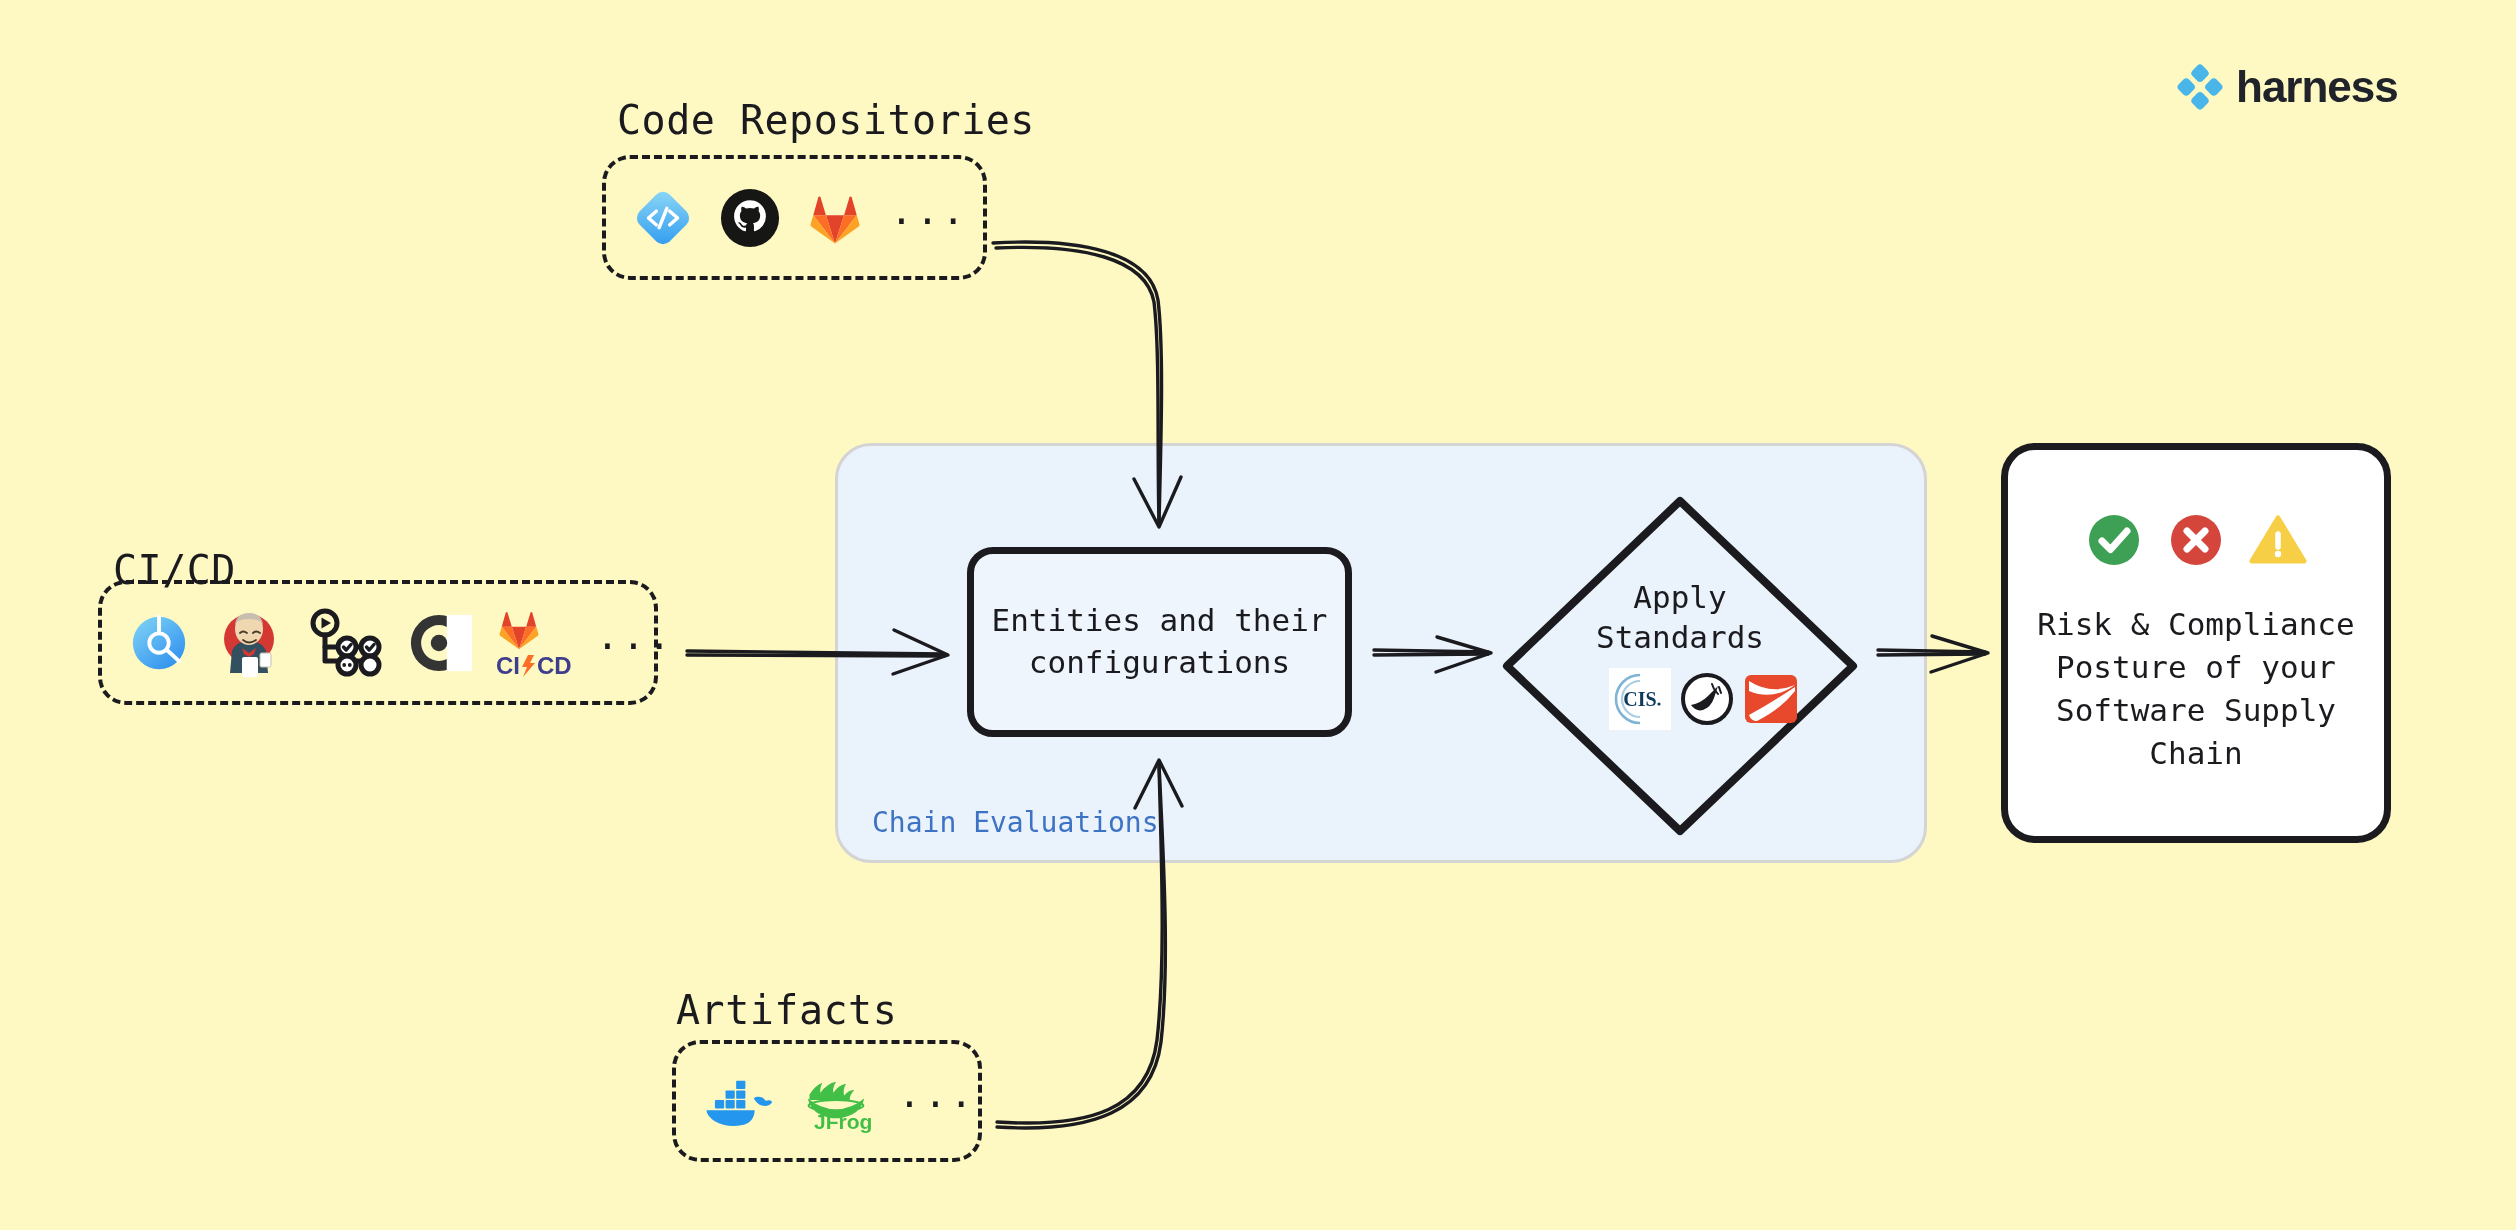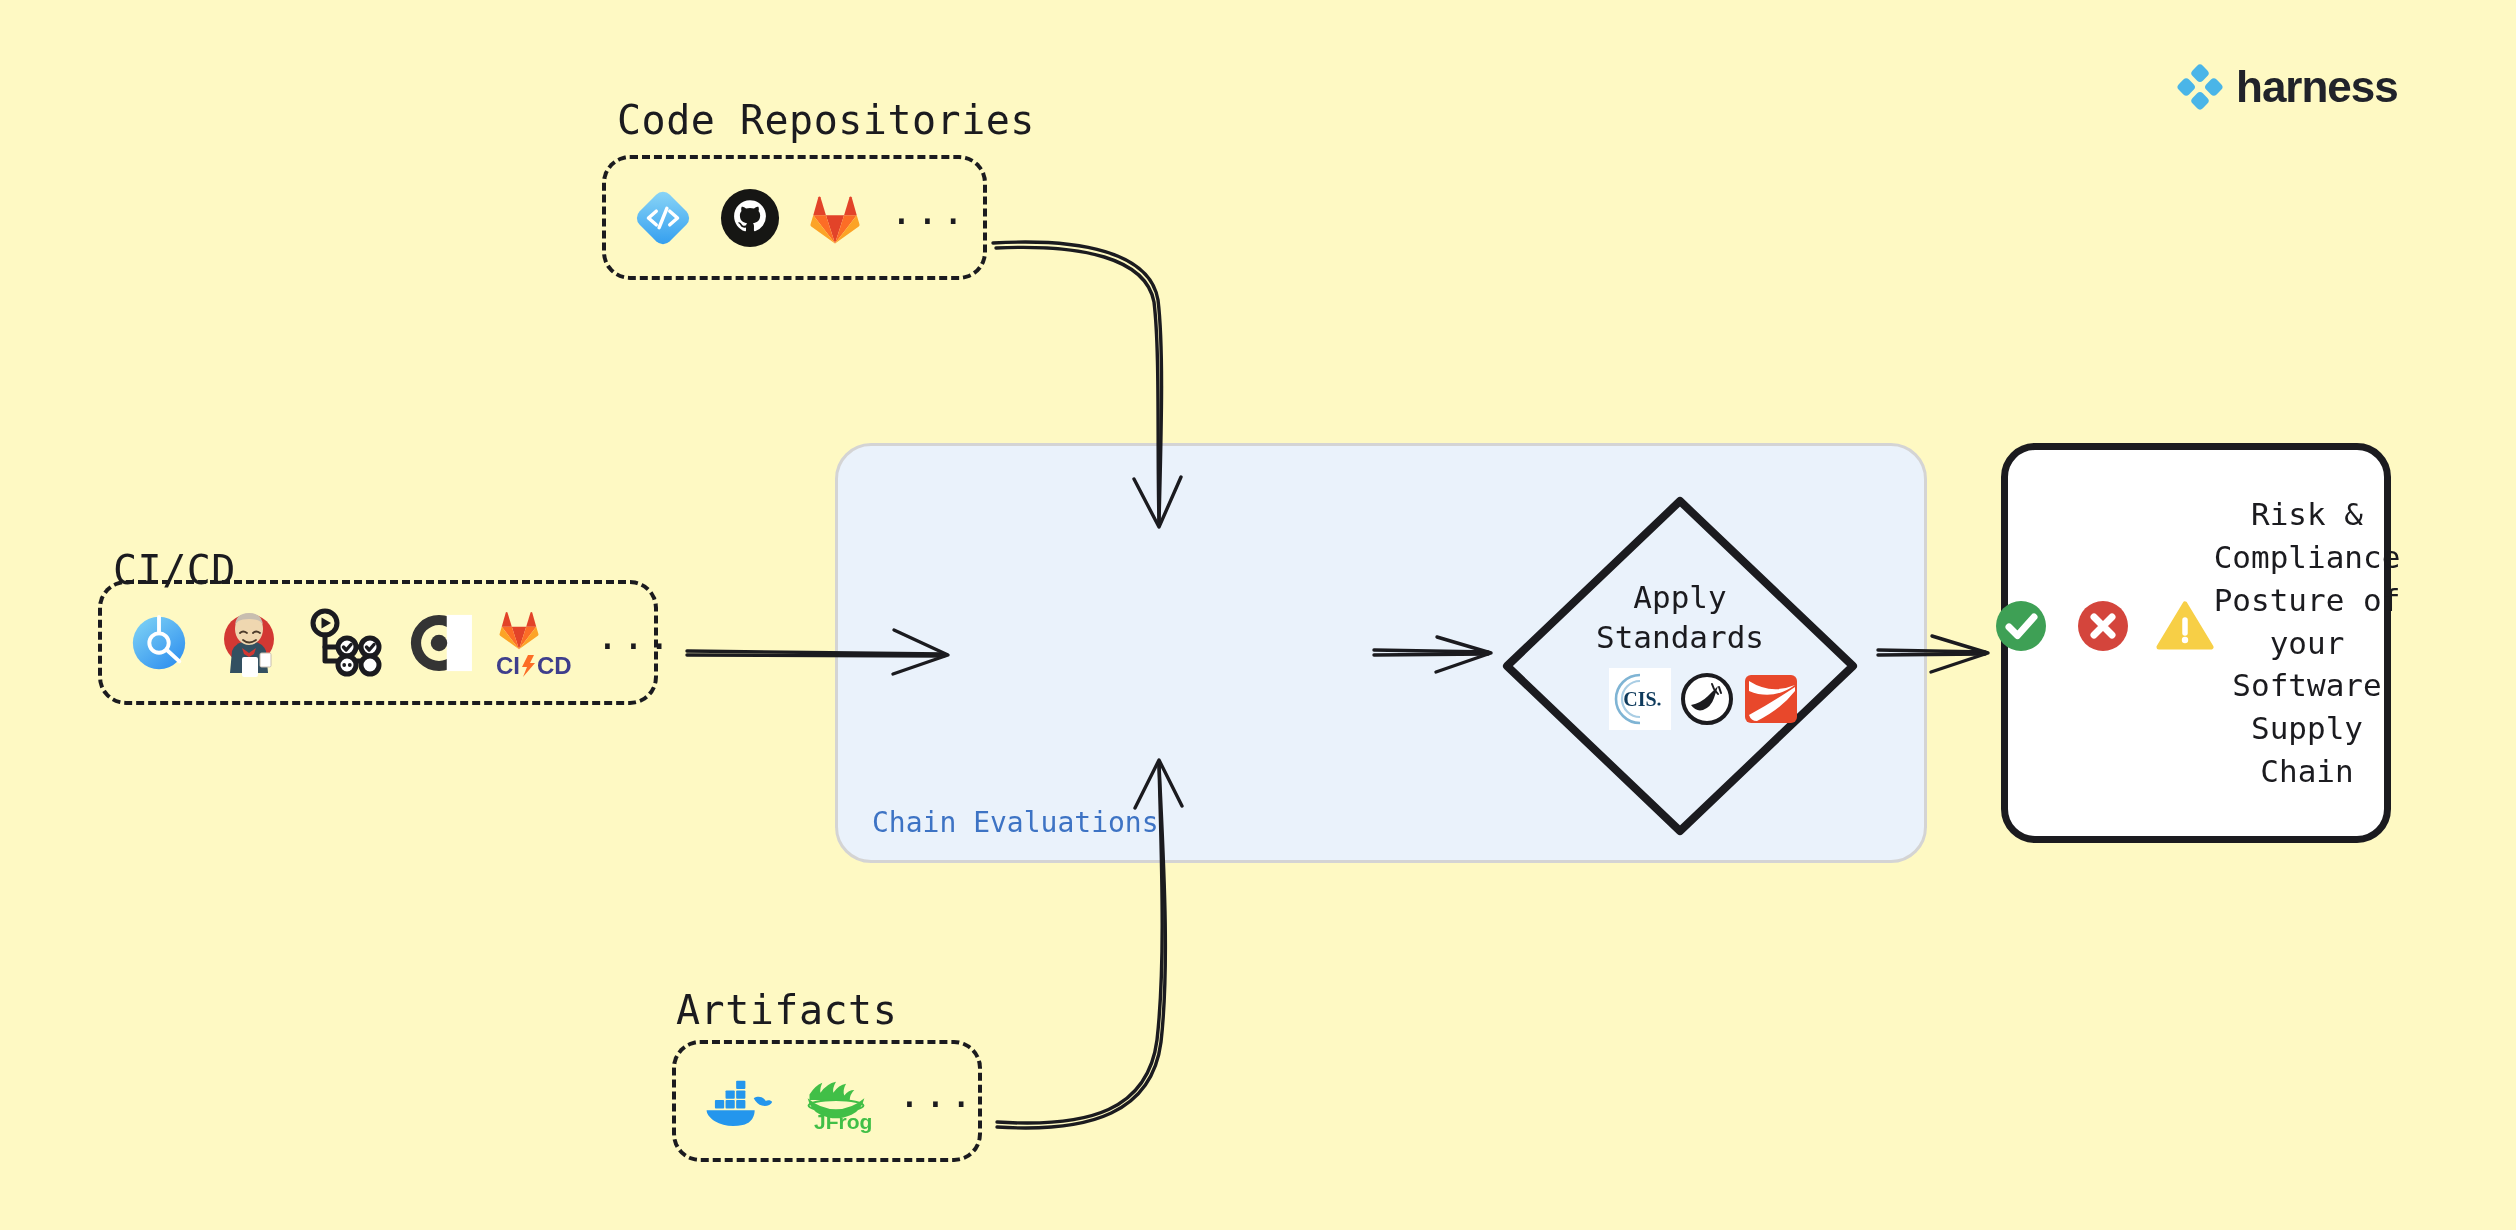--- a/index.html
+++ b/index.html
@@ -101,21 +101,21 @@
   }
   #diamond-icons { display: flex; align-items: center; gap: 8px; margin-left: 48px; }
 
   
   #result-box {
     border: 7px solid #1b1b1f;
     border-radius: 34px;
     box-sizing: border-box;
     background: #ffffff;
     display: flex;
-    flex-direction: row;
+    flex-direction: column;
     align-items: center;
     justify-content: center;
     padding: 26px 22px;
   }
   #result-icons { display: flex; gap: 24px; margin-bottom: 34px; }
   #result-label {
     font-family: "DejaVu Sans Mono", monospace;
     font-size: 31px;
     line-height: 1.38;
     color: #1b1b1f;
@@ -286,20 +286,24 @@
       </g>
     </svg>
 
     <span class="ellipsis">...</span>
   </div>
 
   <div class="abs" id="rule-panel" style="left:835px; top:443px; width:1092px; height:420px;"></div>
 
   <div class="abs" id="rule-panel-label" style="left:872px; top:806px;">Chain Evaluations</div>
 
+  <div class="abs" id="entities-box" style="left:967px; top:547px; width:385px; height:190px;">
+    <div id="entities-label">Entities and their
+configurations</div>
+  </div>
 
   <div class="abs" id="diamond-wrap" style="left:1495px; top:491px; width:370px; height:350px;">
     <svg width="370" height="350" viewBox="0 0 370 350" style="position:absolute; left:0; top:0;">
       <path d="M185 10 L358 175 L185 340 L12 175 Z" fill="none" stroke="#1b1b1f" stroke-width="8" stroke-linejoin="round"></path>
     </svg>
     <div id="diamond-content" style="position:absolute; left:0; top:86px; width:370px;">
       <div id="diamond-label">Apply
 Standards</div>
       <div id="diamond-icons">
 

